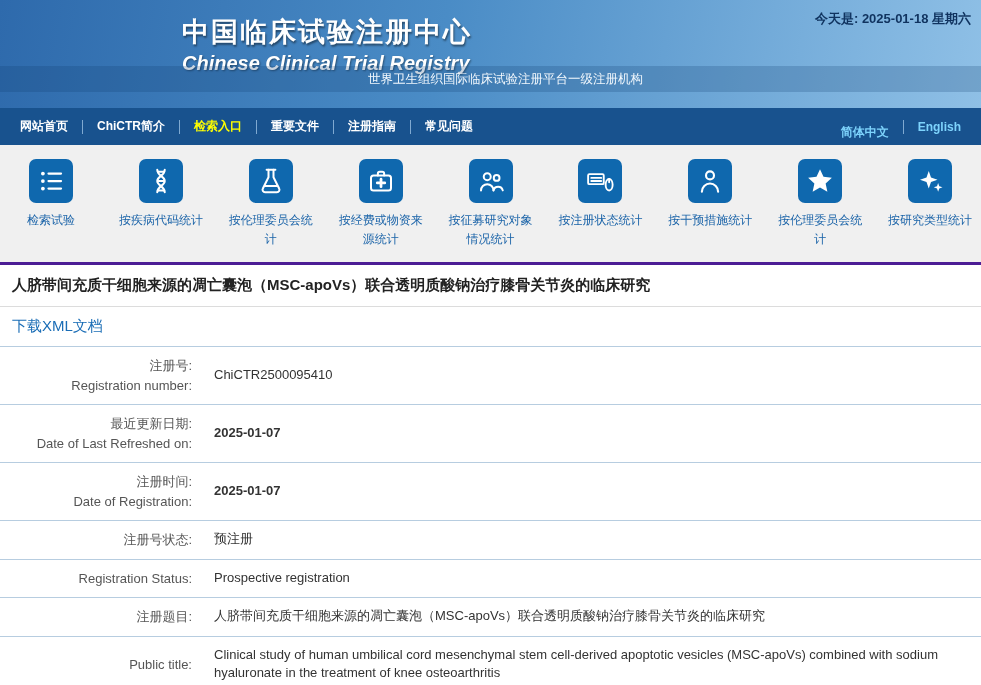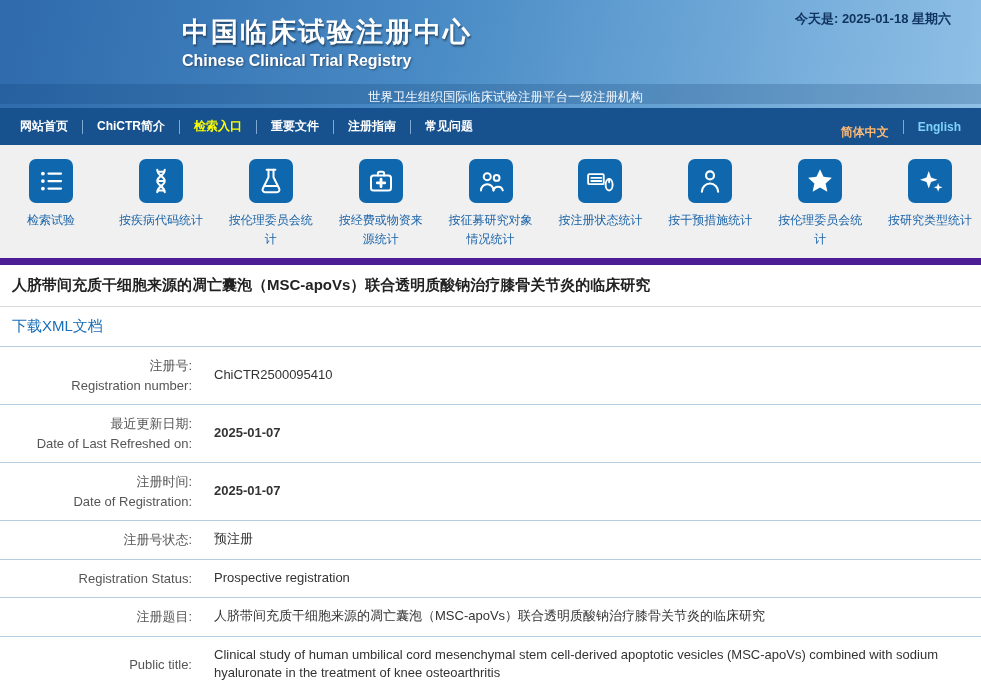--- a/index.html
+++ b/index.html
@@ -2,48 +2,48 @@
 <html><head>
 <meta charset="utf-8">
 <style>
   * { margin:0; padding:0; box-sizing:border-box; }
   html,body { width:981px; height:685px; overflow:hidden; background:#fff;
     font-family:"Liberation Sans","DejaVu Sans",sans-serif; }
 
   
   .header { position:relative; height:108px;
     background:linear-gradient(100deg,#2e6aac 0%,#4a8cc6 45%,#8fc0e6 100%); color:#fff; }
-  .header-date { position:absolute; top:10px; right:30px; font-size:13px;
+  .header-date { position:absolute; top:10px; right:10px; font-size:13px;
     color:#10335f; font-weight:bold; }
   .logo { position:absolute; left:18px; top:20px; font-style:italic; font-weight:bold;
     font-size:40px; letter-spacing:1px; color:#fff; cursor:pointer;
     text-shadow:2px 2px 3px rgba(0,0,0,.35); }
   .logo::first-letter { font-size:62px; }
   .titles { position:absolute; left:182px; top:14px; }
   .title-cn { font-size:27px; font-weight:bold; letter-spacing:2px;
     text-shadow:1px 2px 2px rgba(0,0,0,.45); }
-  .title-en { font-size:16px; font-weight:bold; margin-top:2px;
+  .title-en { font-size:20px; font-style:italic; font-weight:bold; margin-top:2px;
     text-shadow:1px 1px 2px rgba(0,0,0,.4); }
-  .header-strip { position:absolute; left:0; right:0; bottom:4px; height:20px;
+  .header-strip { position:absolute; left:0; right:0; bottom:16px; height:26px;
     background:rgba(13,60,110,.22); }
   .tagline { position:absolute; left:368px; top:5px; font-size:12.5px; color:#f2f8fd; }
 
   
   .nav { height:37px; background:#18528e; display:flex; align-items:center;
     padding:0 14px; }
   .nav a { color:#fff; font-weight:bold; font-size:12px; text-decoration:none;
     padding:0 6px; white-space:nowrap; cursor:pointer; }
   .nav a.active { color:#ffff00; }
   .nav .sep { width:0; height:14px; border-left:1px solid #7fa9d1; margin:0 8px; }
   .nav-right { margin-left:auto; display:flex; align-items:center; }
-  .nav-right a.cn { color:#fdba74;margin-top:12px; }
+  .nav-right a.cn { color:#7dd3fc;margin-top:12px; }
   .nav-right a.en { color:#7dd3fc; font-weight:bold; }
 
   
-  .toolbar { background:#f0f0f0; border-bottom:7px solid #4c1d95;
+  .toolbar { background:#f0f0f0; border-bottom:3px solid #4c1d95;
     display:flex; justify-content:space-between; align-items:flex-start;
     padding:14px 8px 8px; min-height:120px; }
   .tool { width:86px; display:flex; flex-direction:column; align-items:center;
     cursor:pointer; }
   .tool-icon { width:44px; height:44px; background:#0f68ae; border-radius:7px;
     display:flex; align-items:center; justify-content:center; margin-bottom:8px;
     flex:0 0 auto; }
   .tool-icon svg { display:block; }
   .tool-label { font-size:12px; color:#1a63a8; text-align:center; line-height:1.55; }
 

